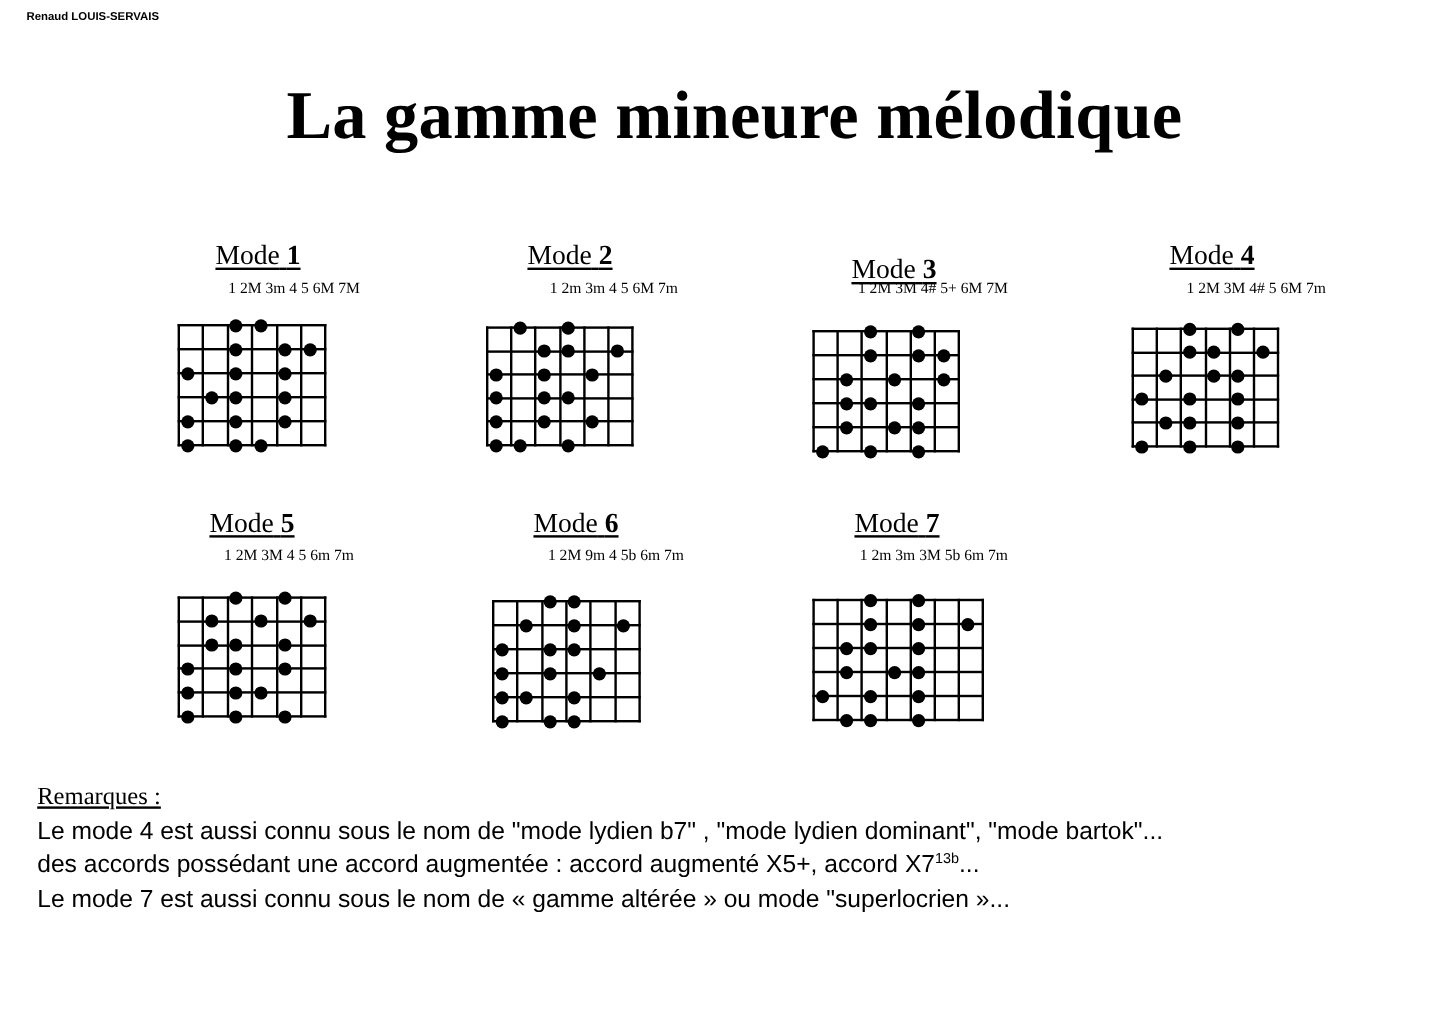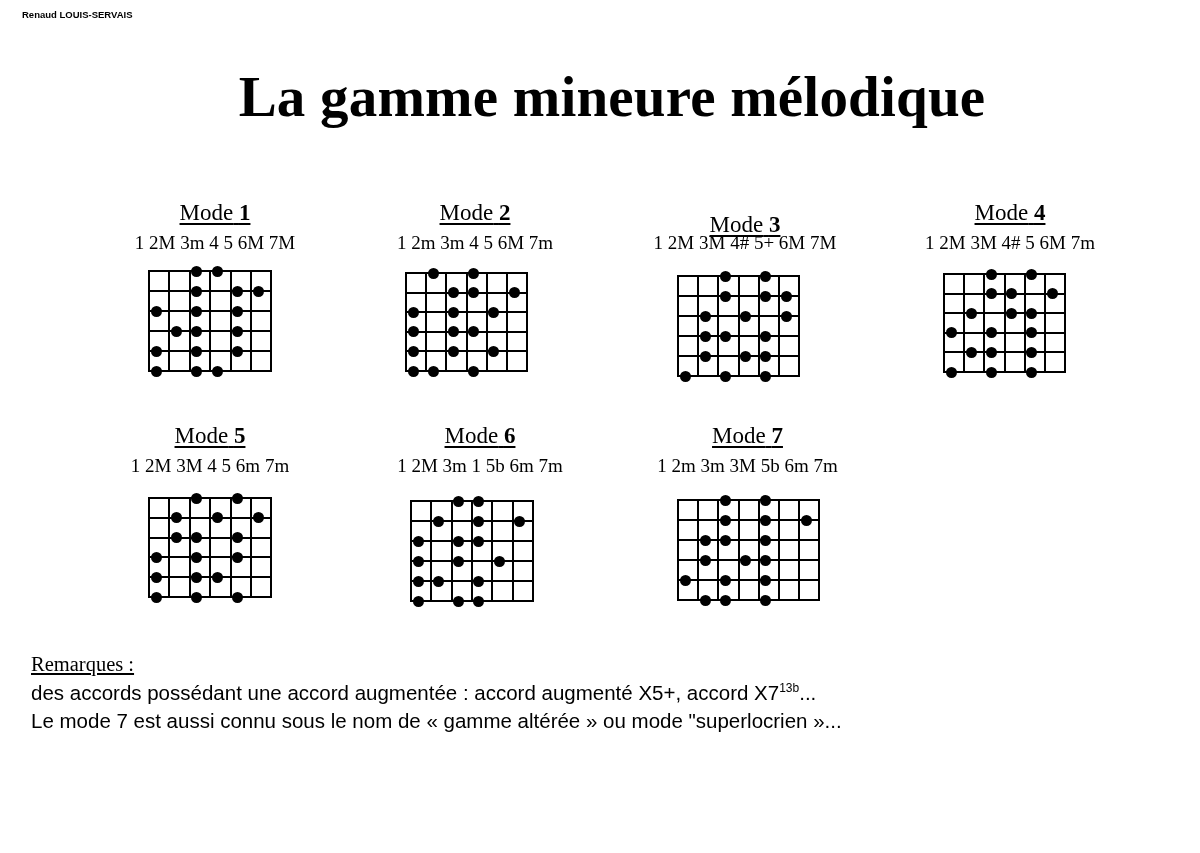--- a/index.html
+++ b/index.html
@@ -3,21 +3,21 @@
 <meta charset="utf-8">
 <style>
   html, body { margin: 0; padding: 0; background: #ffffff; }
   body { width: 1200px; height: 853px; position: relative; overflow: hidden; color: #000; }
   .author { position: absolute; left: 22px; top: 9px; font-family: "Liberation Sans", sans-serif; font-size: 9.5px; font-weight: bold; }
   .title { position: absolute; left: 0; width: 1200px; top: 52px; text-align: center; font-family: "Liberation Serif", serif; font-weight: bold; font-size: 57px; letter-spacing: 0.2px; }
   .mode { position: absolute; }
   .mode-title { position: absolute; left: 0; width: 100%; text-align: center; font-family: "Liberation Serif", serif; font-size: 23px; }
   .mode-title span.u { text-decoration: underline; text-underline-offset: 3px; }
   .mode-title b { font-weight: bold; }
-  .mode-notes { position: absolute; left: 0; width: 100%; text-align: center; font-family: "Liberation Serif", serif; font-size: 19px; white-space: nowrap; }
+  .mode-notes { position: absolute; left: 0; width: 100%; text-align: right; font-family: "Liberation Serif", serif; font-size: 13px; white-space: nowrap; }
   .grid { position: absolute; }
   .hline { position: absolute; height: 2px; background: #000; }
   .vline { position: absolute; width: 2px; background: #000; }
   .dot { position: absolute; width: 11px; height: 11px; border-radius: 50%; background: #000; }
   .remarks { position: absolute; left: 31px; top: 650px; font-family: "Liberation Sans", sans-serif; font-size: 20.5px; line-height: 28.5px; }
   .remarks .head { text-decoration: underline; font-family: Liberation Serif, serif; }
   .remarks sup { font-size: 12px; vertical-align: 8px; line-height: 0; }
 </style>
 </head>
 <body>
@@ -201,21 +201,21 @@
       <div class="dot" style="left: 84.1px; top: 54.9px;"></div>
       <div class="dot" style="left: 2.5px; top: 74.7px;"></div>
       <div class="dot" style="left: 43.3px; top: 74.7px;"></div>
       <div class="dot" style="left: 63.7px; top: 74.7px;"></div>
       <div class="dot" style="left: 2.5px; top: 94.5px;"></div>
       <div class="dot" style="left: 43.3px; top: 94.5px;"></div>
       <div class="dot" style="left: 84.1px; top: 94.5px;"></div>
     </div>
     <div class="mode" style="left: 390px; top: 423px; width: 180px;">
       <div class="mode-title" style="top: 0px;"><span class="u"><span>Mode</span> <b>6</b></span></div>
-      <div class="mode-notes" style="top: 32px;">1 2M 3m 1 5b 6m 7m</div>
+      <div class="mode-notes" style="top: 32px;">1 2M 9m 4 5b 6m 7m</div>
     </div>
     <div class="grid" style="left: 410px; top: 500px; width: 121.8px; height: 100px;">
       <div class="hline" style="left: 0px; width: 123.8px; top: 0px;"></div>
       <div class="hline" style="left: 0px; width: 123.8px; top: 20px;"></div>
       <div class="hline" style="left: 0px; width: 123.8px; top: 40px;"></div>
       <div class="hline" style="left: 0px; width: 123.8px; top: 60px;"></div>
       <div class="hline" style="left: 0px; width: 123.8px; top: 80px;"></div>
       <div class="hline" style="left: 0px; width: 123.8px; top: 100px;"></div>
       <div class="vline" style="top: 0px; height: 102px; left: 0px;"></div>
       <div class="vline" style="top: 0px; height: 102px; left: 20.3px;"></div>
@@ -276,15 +276,16 @@
       <div class="dot" style="left: 42.9px; top: 75.5px;"></div>
       <div class="dot" style="left: 83.3px; top: 75.5px;"></div>
       <div class="dot" style="left: 22.7px; top: 95.5px;"></div>
       <div class="dot" style="left: 42.9px; top: 95.5px;"></div>
       <div class="dot" style="left: 83.3px; top: 95.5px;"></div>
     </div>
   </div>
 
 <div class="remarks">
   <div class="head">Remarques :</div>
+  <div>Le mode 4 est aussi connu sous le nom de "mode lydien b7" , "mode lydien dominant", "mode bartok"...</div>
   <div><span>des accords possédant une accord augmentée : accord augmenté X5+, accord X7</span><sup>13b</sup><span>...</span></div>
   <div>Le mode 7 est aussi connu sous le nom de « gamme altérée » ou mode "superlocrien »...</div>
 </div>
 
 </body></html>

